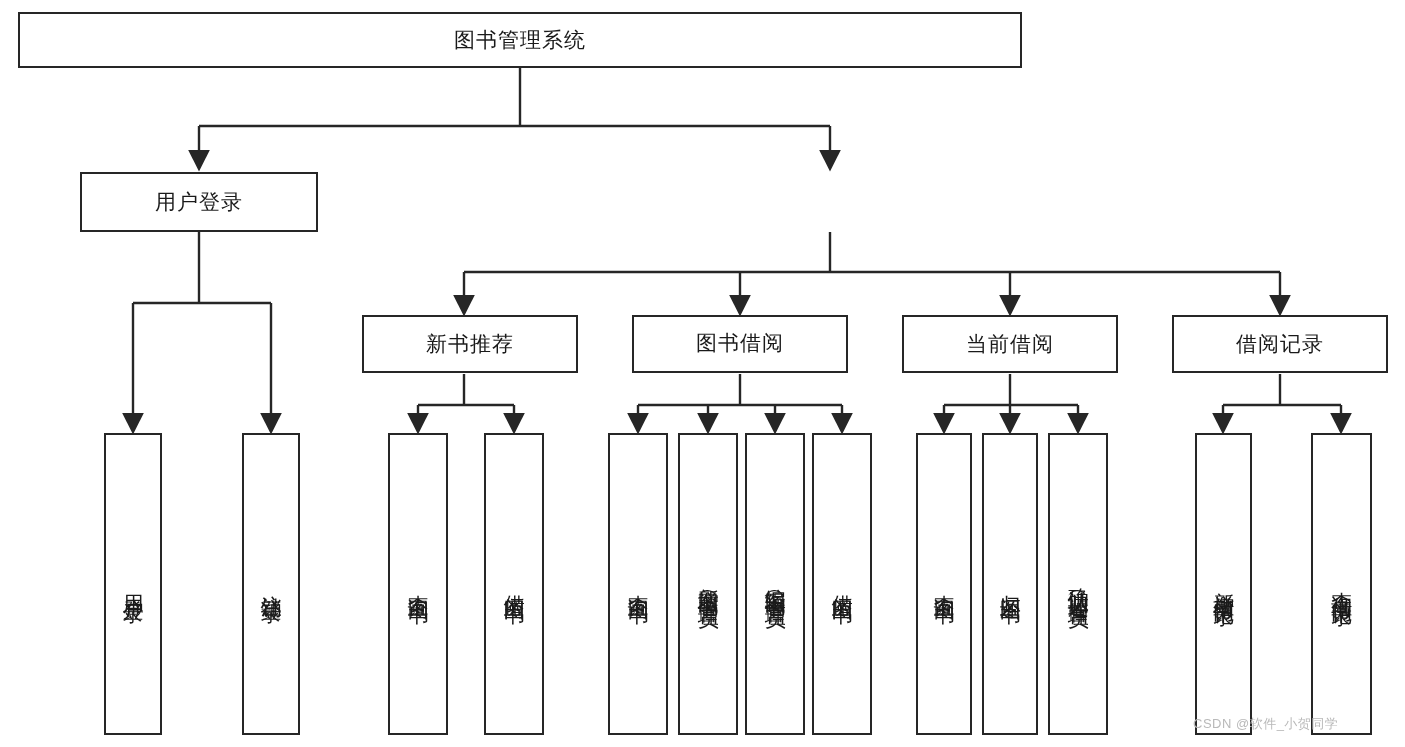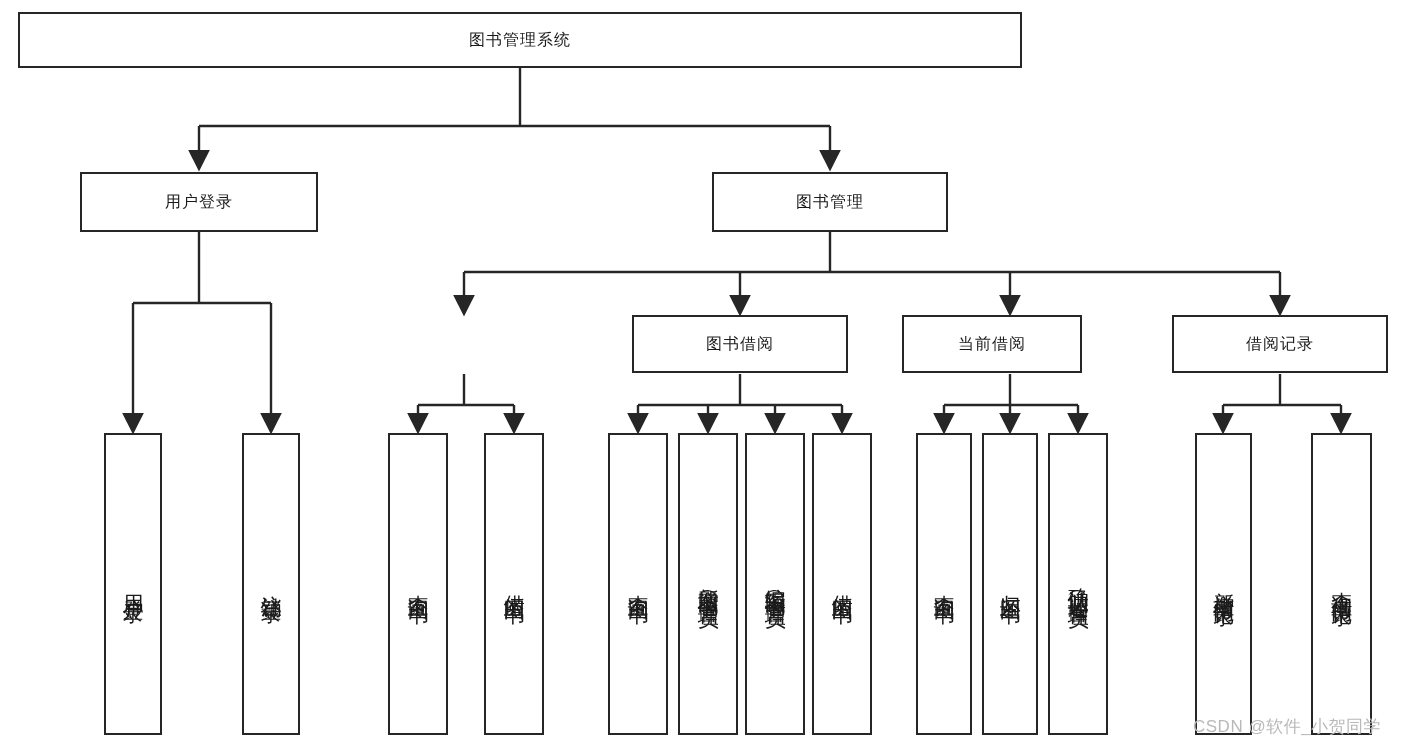--- a/index.html
+++ b/index.html
@@ -29,37 +29,37 @@
     position: absolute;
     box-sizing: border-box;
     border: 2px solid #262626;
     background: #ffffff;
     display: flex;
     align-items: center;
     justify-content: center;
     color: #1a1a1a;
   }
   .node.horiz {
-    font-size: 16px;
+    font-size: 21px;
     letter-spacing: 1px;
     line-height: 1.2;
     text-align: center;
   }
   .node.vert {
     writing-mode: vertical-rl;
     text-orientation: upright;
     font-size: 21px;
     line-height: 1.35;
     letter-spacing: 3px;
     text-align: center;
     padding: 10px 0;
   }
   .watermark {
     position: absolute;
-    font-size: 17px;
+    font-size: 13px;
     color: #b9b9b9;
     letter-spacing: 0.5px;
     white-space: nowrap;
     user-select: none;
   }
 </style>
 </head>
 <body>
 
 <div id="canvas">
@@ -111,24 +111,24 @@
       <path d="M1280,374 L1280,405"></path>
       <path d="M1223,405 L1341,405"></path>
       <path d="M1223,405 L1223,431" marker-end="url(#arrow)"></path>
       <path d="M1341,405 L1341,431" marker-end="url(#arrow)"></path>
     </g>
   </svg>
 
   <div class="node horiz" style="left:18px; top:12px; width:1004px; height:56px;">图书管理系统</div>
 
   <div class="node horiz" style="left:80px; top:172px; width:238px; height:60px;">用户登录</div>
-  <div class="node horiz" style="left:712px; top:172px; width:236px; height:60px;">图书管理</div>
 
+  <div class="node horiz" style="left:362px; top:315px; width:216px; height:58px;">新书推荐</div>
   <div class="node horiz" style="left:632px; top:315px; width:216px; height:58px;font-family:Liberation Serif, serif;">图书借阅</div>
-  <div class="node horiz" style="left:902px; top:315px; width:180px; height:58px;">当前借阅</div>
+  <div class="node horiz" style="left:902px; top:315px; width:216px; height:58px;">当前借阅</div>
   <div class="node horiz" style="left:1172px; top:315px; width:216px; height:58px;text-align:right;">借阅记录</div>
 
   <div class="node vert" style="left:104px; top:433px; width:58px; height:302px;">用户登录</div>
   <div class="node vert" style="left:242px; top:433px; width:58px; height:302px;">注销登录</div>
 
   <div class="node vert" style="left:388px; top:433px; width:60px; height:302px;">查询图书</div>
   <div class="node vert" style="left:484px; top:433px; width:60px; height:302px;">借阅图书</div>
 
   <div class="node vert" style="left:608px; top:433px; width:60px; height:302px;">查询图书</div>
   <div class="node vert" style="left:678px; top:433px; width:60px; height:302px;">新增图书（管理员）</div>

